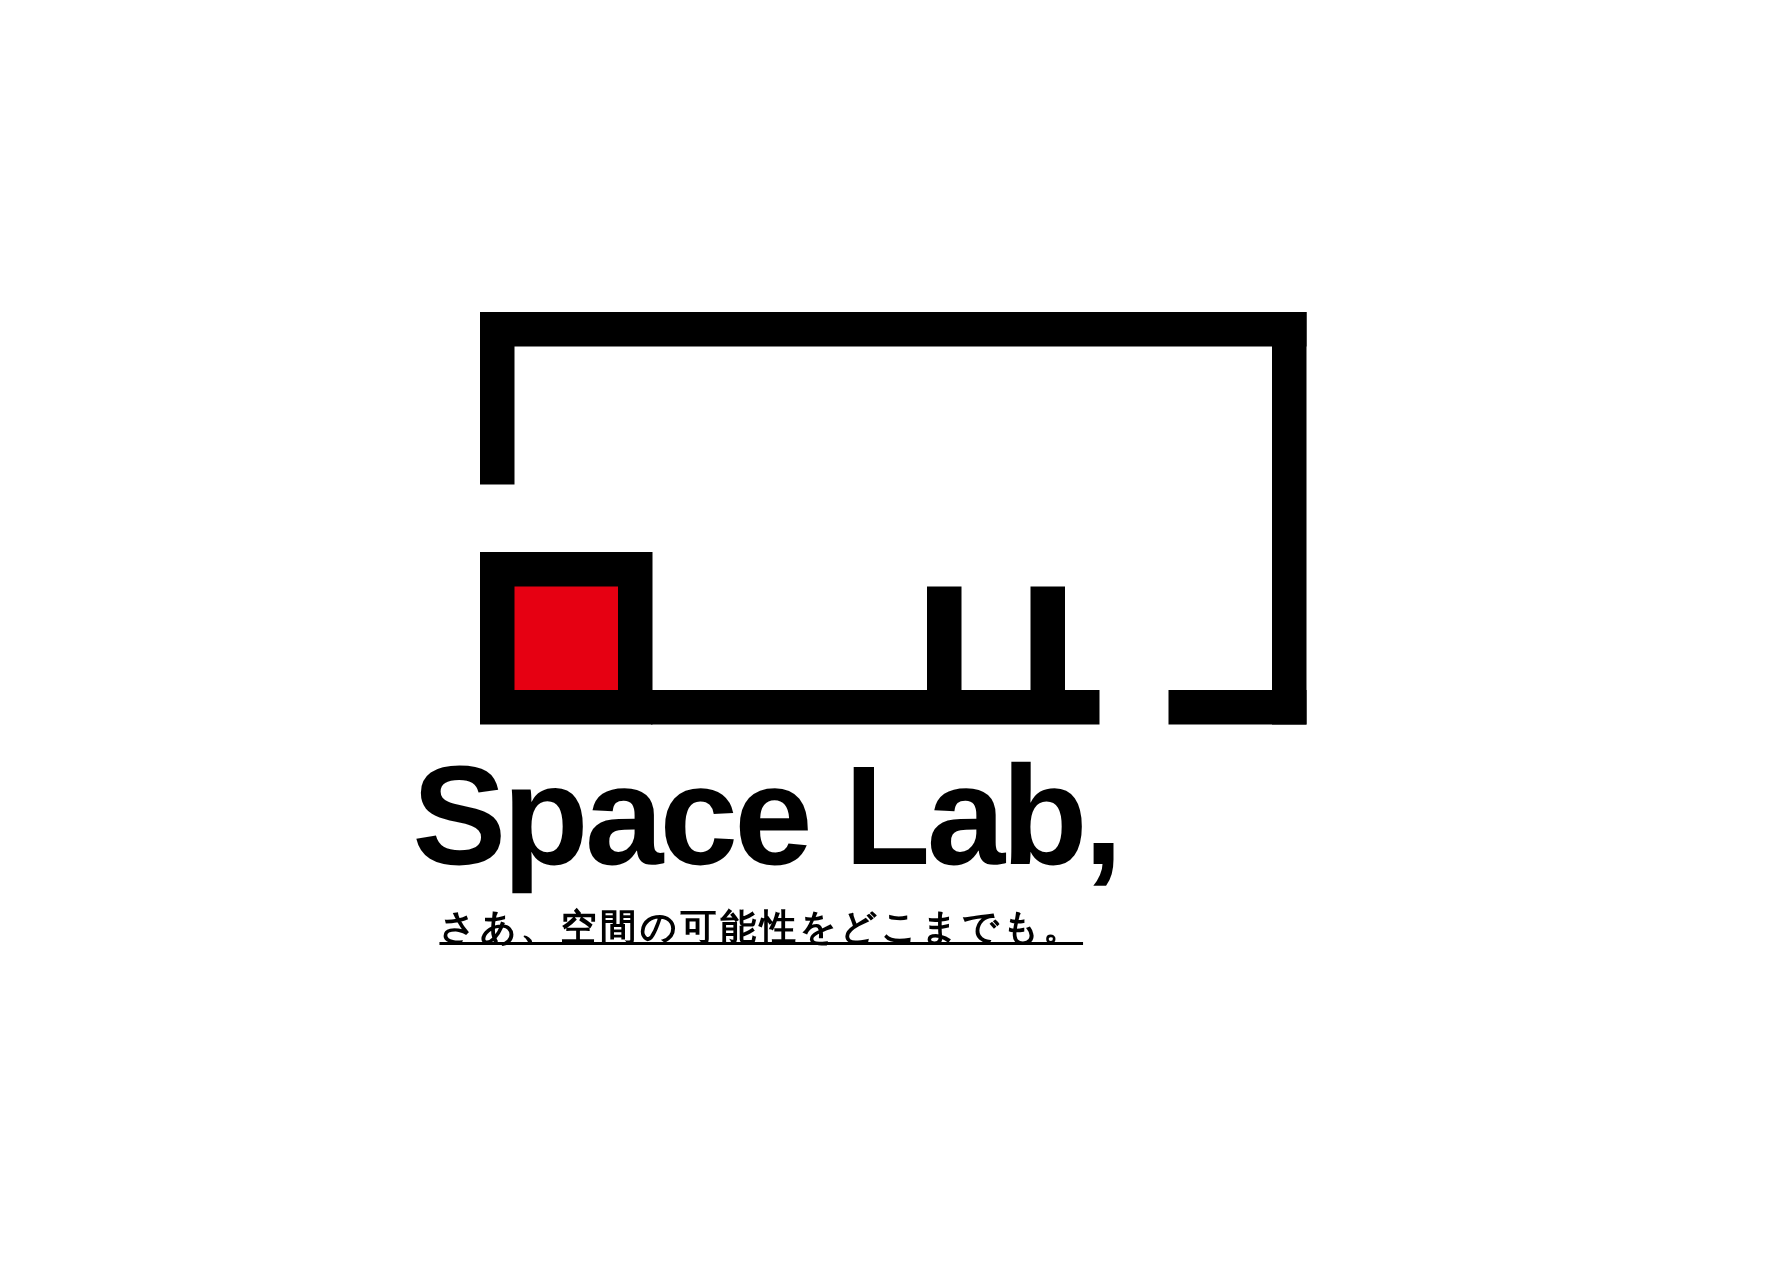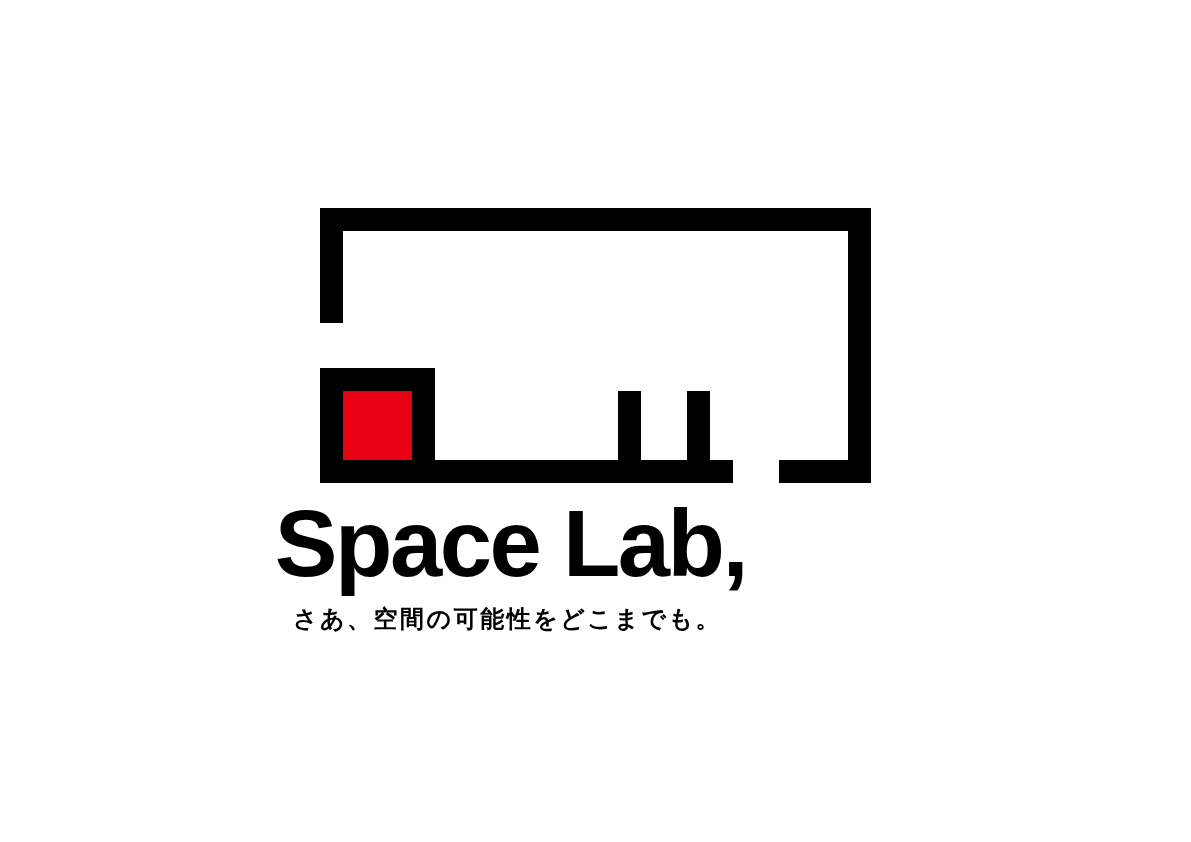--- a/index.html
+++ b/index.html
@@ -62,20 +62,21 @@
     left: 0; right: 0;
     top: 603px;
     margin-left: 14px;
     text-align: center;
     font-weight: bold;
     font-size: 24px;
     line-height: 32px;
     letter-spacing: 2.5px;
     color: var(--ink);
     white-space: nowrap;
+    text-decoration: underline;
   }
 </style>
 </head>
 <body>
 
 <div class="canvas">
 
   <div class="mark">
     <div class="wall top-wall"></div>
     <div class="wall left-wall-upper"></div>

